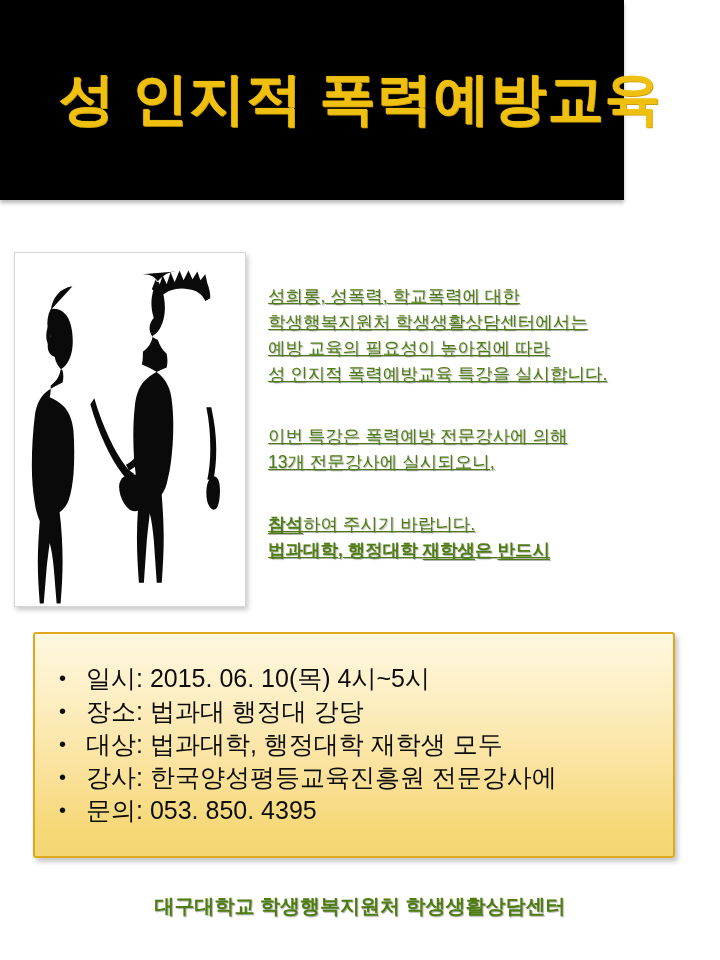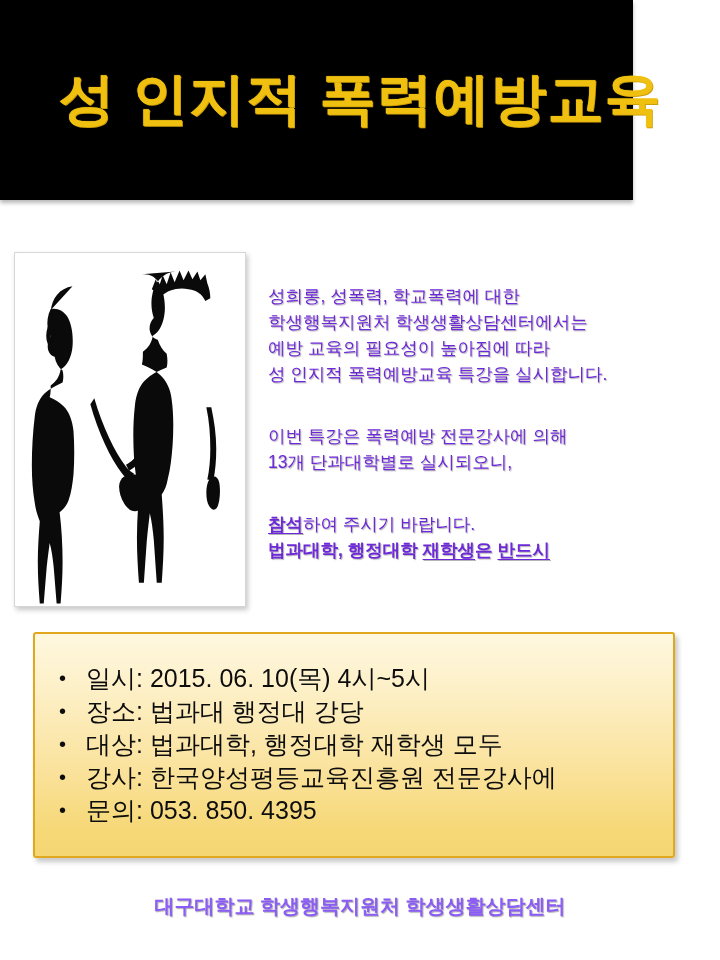--- a/index.html
+++ b/index.html
@@ -19,21 +19,20 @@
   
   .title-banner {
     position: absolute;
     left: 0;
     top: 0;
     width: 624px;
     height: 200px;
     background: #000000;
     box-shadow: 0 3px 4px rgba(0,0,0,0.28);
     z-index: 2;
-    padding-left: 9px;
   }
   .title-text {
     position: absolute;
     left: 0;
     top: 0;
     width: 720px;
     height: 200px;
     display: flex;
     align-items: center;
     justify-content: center;
@@ -65,23 +64,24 @@
   }
 
   
   .body-copy {
     position: absolute;
     left: 268px;
     top: 283px;
     width: 440px;
     font-size: 17.5px;
     line-height: 26px;
-    color: #6d28d9;
+    color: #4d7c0f;
     text-shadow: 1px 1px 1px rgba(120,120,120,0.55);
     white-space: nowrap;
+    text-decoration: underline;
   }
   .para { margin: 0; }
   .para + .para { margin-top: 36px; }
   .para-line { display: block; }
   .b  { font-weight: bold; }
   .bu { font-weight: bold; text-decoration: underline; text-underline-offset: 3px; }
 
   
   .info-box {
     position: absolute;
@@ -124,21 +124,21 @@
 
   
   .footer {
     position: absolute;
     left: 0;
     top: 893px;
     width: 720px;
     text-align: center;
     font-size: 20px;
     font-weight: bold;
-    color: #8b5cf6;
+    color: #4d7c0f;
     text-shadow: 1px 1px 1px rgba(140,140,140,0.7);
     white-space: nowrap;
   }
 </style>
 </head>
 <body>
 
 <div class="title-banner">
   <div class="title-text">성 인지적 폭력예방교육</div>
 </div>
@@ -272,21 +272,21 @@
 
 <div class="body-copy">
   <p class="para">
     <span class="para-line">성희롱, 성폭력, 학교폭력에 대한</span>
     <span class="para-line">학생행복지원처 학생생활상담센터에서는</span>
     <span class="para-line">예방 교육의 필요성이 높아짐에 따라</span>
     <span class="para-line">성 인지적 폭력예방교육 특강을 실시합니다.</span>
   </p>
   <p class="para">
     <span class="para-line">이번 특강은 폭력예방 전문강사에 의해</span>
-    <span class="para-line">13개 단과대학별로 실시되오니,</span>
+    <span class="para-line">13개 전문강사에 실시되오니,</span>
   </p>
   <p class="para">
     <span class="para-line"><span class="bu">참석</span><span>하여 주시기 바랍니다.</span></span>
     <span class="para-line"><span class="b">법과대학, 행정대학 </span><span class="bu">재학생</span><span class="b">은 </span><span class="bu">반드시</span></span>
   </p>
 </div>
 
 <div class="info-box">
   <ul class="info-list">
     <li class="info-item">

